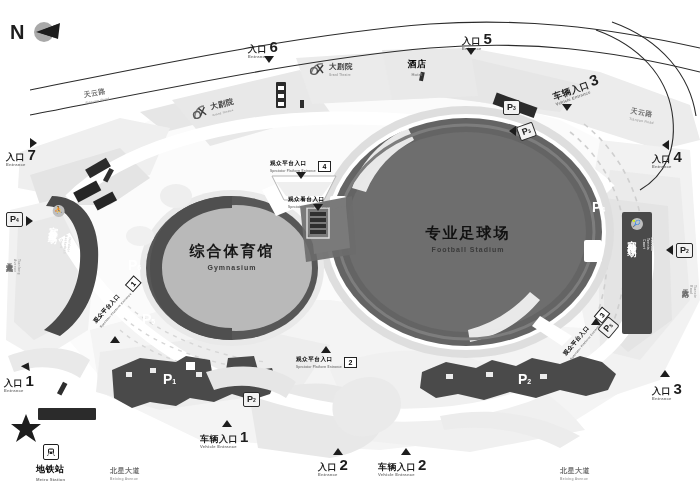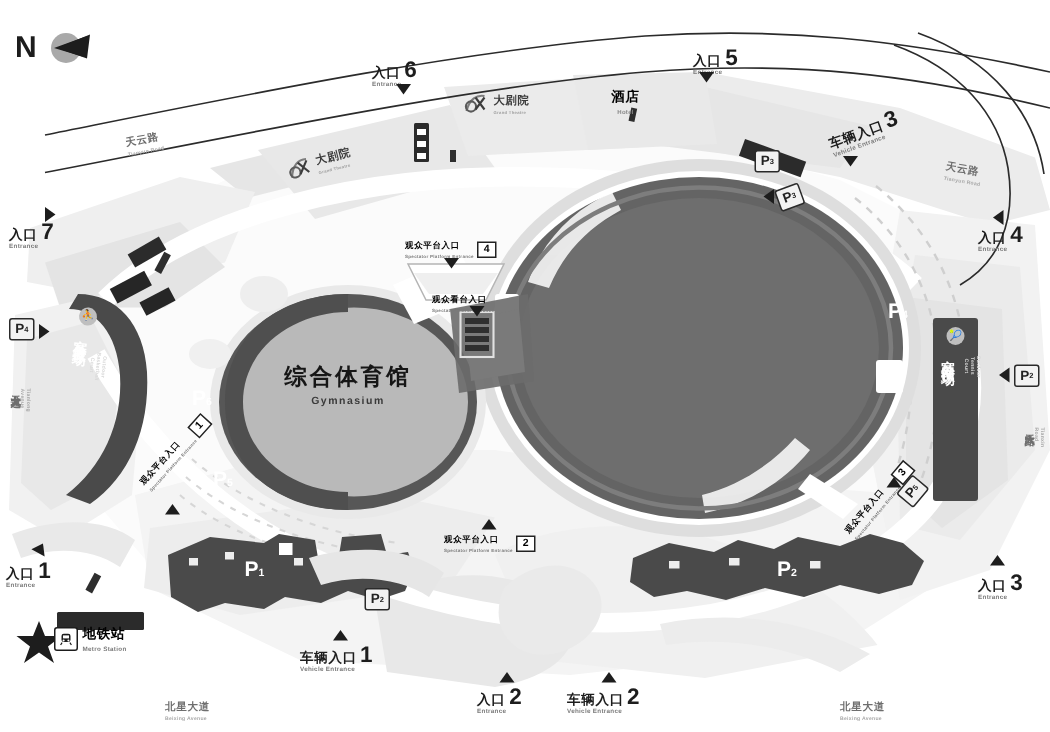--- a/index.html
+++ b/index.html
@@ -229,20 +229,24 @@
       <path d="M34 6 L12 14 L32 20 L20 14 Z" fill="#1d1d1d"></path>
       <path d="M36 5 L14 14 L34 21 Z" fill="#1d1d1d"></path>
     </svg>
   </div>
 
   <div class="venue onlight" style="left:172px;top:242px;width:120px;">
     <div class="cn">综合体育馆</div>
     <div class="en">Gymnasium</div>
   </div>
 
+  <div class="venue ondark" style="left:398px;top:224px;width:140px;">
+    <div class="cn">专业足球场</div>
+    <div class="en">Football Stadium</div>
+  </div>
 
   <div class="outv" style="left:48px;top:205px;width:20px;transform:rotate(6deg);">
     <div class="tennisbadge">⛹</div>
     <div class="cn vert">室外篮球场</div>
     <div class="en vert" style="position:absolute;left:14px;top:28px;">Outdoor Basketball Court</div>
   </div>
 
   <div class="outv" style="left:625px;top:218px;width:24px;">
     <div class="tennisbadge">🎾</div>
     <div class="cn vert">室外网球场</div>
@@ -459,21 +463,21 @@
   <div class="psign" style="left:243px;top:392px;">
     <span class="pp">P</span>
     <span class="ss">2</span>
   </div>
 
   <div class="psign" style="left:600px;top:320px;transform:rotate(-50deg);">
     <span class="pp">P</span>
     <span class="ss">5</span>
   </div>
 
-  <div class="metro" style="left:36px;top:416px;">
+  <div class="metro" style="left:36px;top:444px;flex-direction:column;">
     <div class="ico">
       <svg width="10" height="10" viewBox="0 0 10 10">
         <rect x="2" y="1.5" width="6" height="5.5" rx="1.5" fill="#1d1d1d"></rect>
         <rect x="3" y="2.6" width="4" height="2" fill="#ffffff"></rect>
         <circle cx="3.4" cy="6" r=".7" fill="#ffffff"></circle>
         <circle cx="6.6" cy="6" r=".7" fill="#ffffff"></circle>
         <path d="M2.4 7.4 L1.4 9 M7.6 7.4 L8.6 9" stroke="#1d1d1d" stroke-width=".8"></path>
       </svg>
     </div>
     <div class="txtblk">

